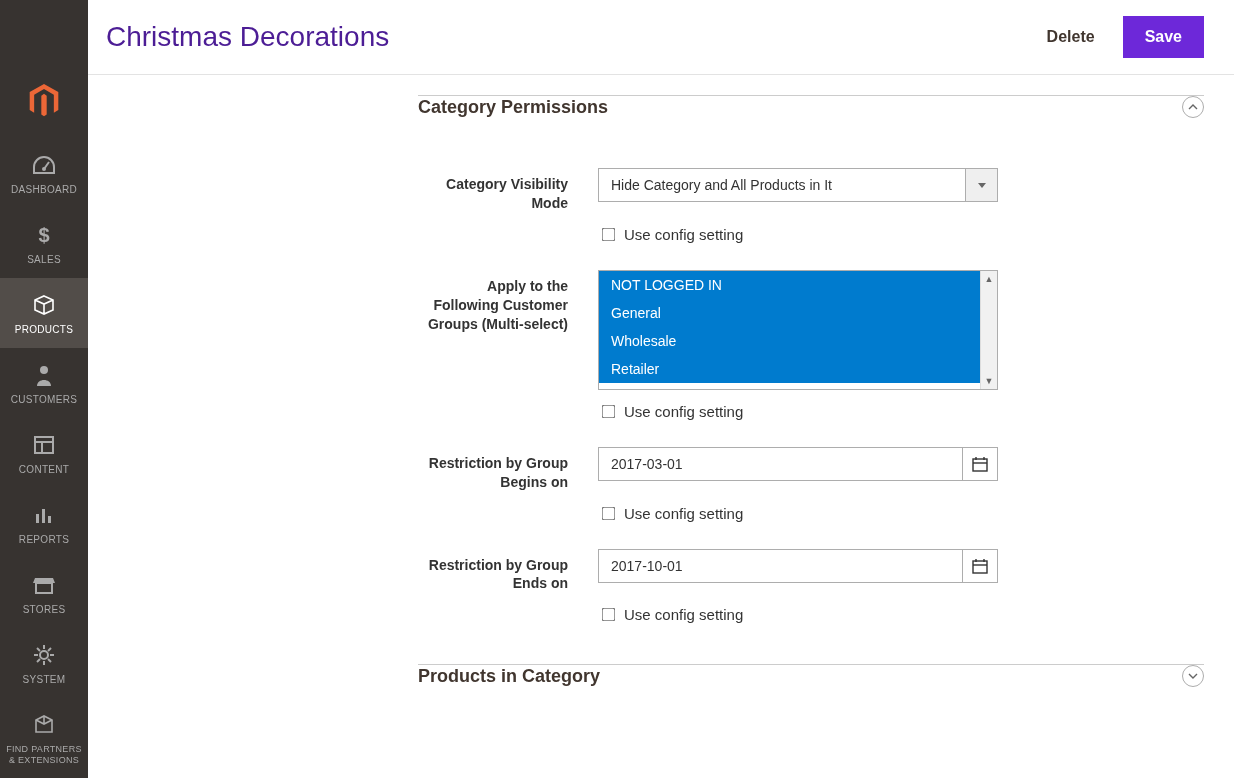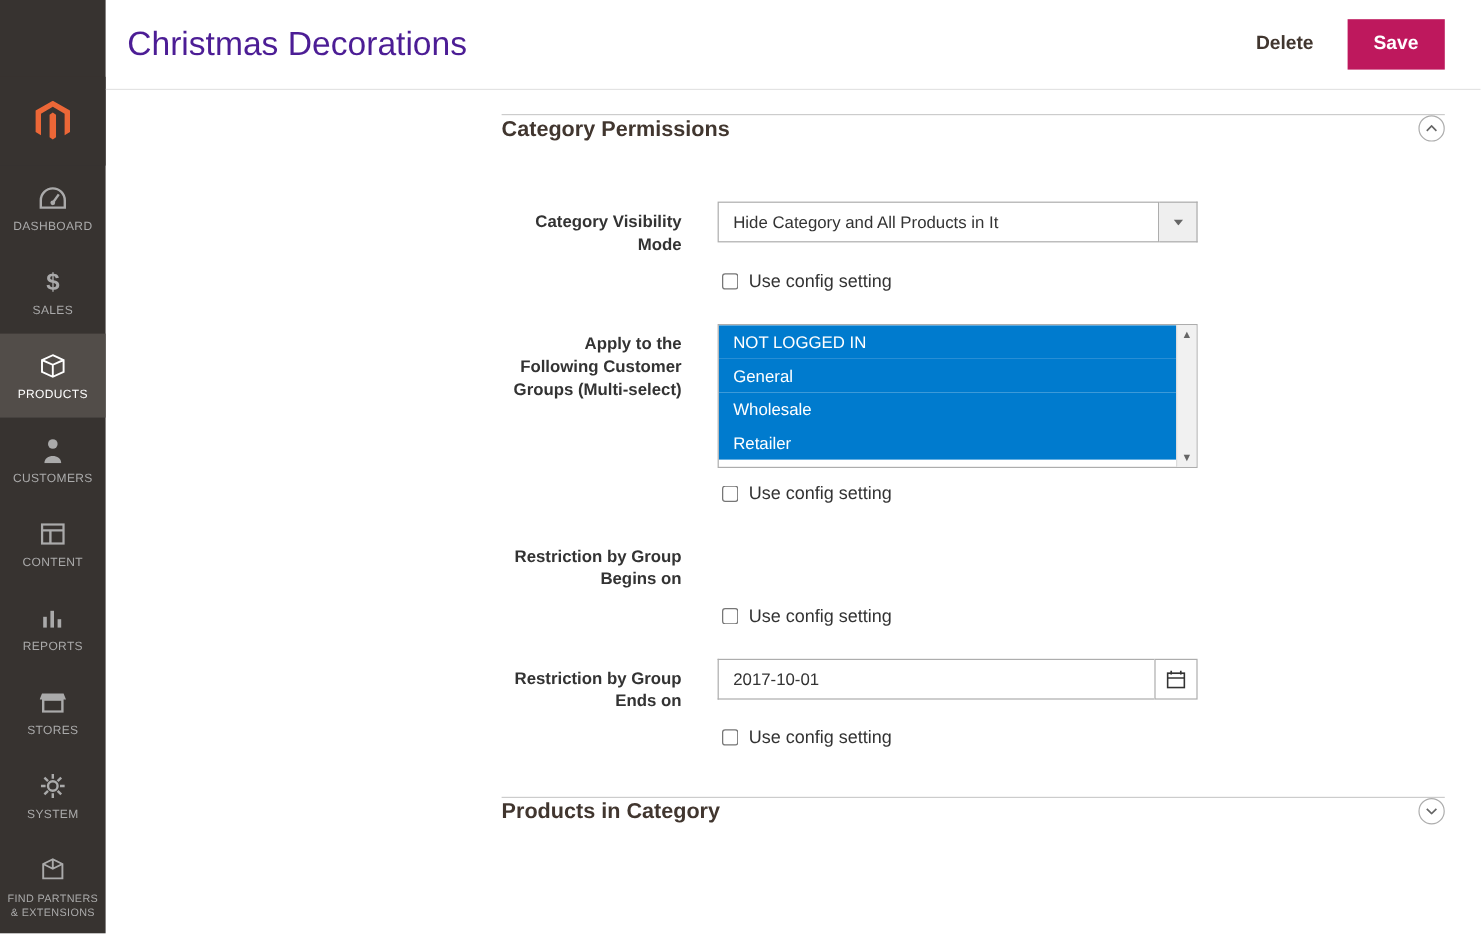--- a/index.html
+++ b/index.html
@@ -14,21 +14,21 @@
   .nav-item.active { background: #524d49; color: #fff; }
   .nav-item .nav-icon { display: flex; align-items: center; justify-content: center; height: 26px; margin-bottom: 6px; }
   .nav-item .nav-label { letter-spacing: 0.3px; }
 
   
   .main { flex: 1; display: flex; flex-direction: column; overflow: hidden; }
   .header { display: flex; align-items: center; justify-content: space-between; padding: 16px 30px 16px 18px; border-bottom: 1px solid #e3e3e3; }
   .page-title { font-size: 28px; font-weight: 400; color: #4c1d95; }
   .header-actions { display: flex; align-items: center; gap: 28px; }
   .btn-delete { color: #41362f; font-size: 16px; font-weight: 600; cursor: pointer; }
-  .btn-save { background: #be185d; color: #fff; font-size: 16px; font-weight: 600; padding: 12px 22px; border: none; cursor: pointer; }
+  .btn-save { background: #6d28d9; color: #fff; font-size: 16px; font-weight: 600; padding: 12px 22px; border: none; cursor: pointer; }
 
   .content { flex: 1; overflow-y: auto; padding: 0 30px 30px 30px; }
   .filler-top { height: 10px; }
 
   .section { border-top: 1px solid #ccc; margin-top: 10px; margin-left: 300px; }
   .section-header { display: flex; align-items: center; justify-content: space-between; margin-bottom: 20px; }
   .section-title { font-size: 18px; font-weight: 600; color: #41362f; }
   .collapse-btn { width: 22px; height: 22px; border: 1px solid #adadad; border-radius: 50%; display: flex; align-items: center; justify-content: center; cursor: pointer; color: #555; background: #fff; }
 
   .form-rows { margin-top: 50px; }
@@ -240,20 +240,33 @@
           <div class="check-row">
             <div class="spacer"></div>
             <label class="check-wrap">
               <input type="checkbox" style="">
               <span>Use config setting</span>
             </label>
           </div>
 
           <div class="form-row">
             <div class="form-label">Restriction by Group Begins on</div>
+            <div class="form-control-col">
+              <div class="date-wrap">
+                <input class="date-input" value="2017-03-01" style="">
+                <div class="date-btn">
+                  <svg width="16" height="16" viewBox="0 0 16 16">
+                      <rect x="1" y="3" width="14" height="12" fill="none" stroke="#333" stroke-width="1.4"></rect>
+                      <line x1="1" y1="7" x2="15" y2="7" stroke="#333" stroke-width="1.4"></line>
+                      <line x1="4" y1="1" x2="4" y2="4" stroke="#333" stroke-width="1.4"></line>
+                      <line x1="12" y1="1" x2="12" y2="4" stroke="#333" stroke-width="1.4"></line>
+                    </svg>
+                </div>
+              </div>
+            </div>
           </div>
           <div class="check-row">
             <div class="spacer"></div>
             <label class="check-wrap">
               <input type="checkbox" style="">
               <span>Use config setting</span>
             </label>
           </div>
 
           <div class="form-row">

